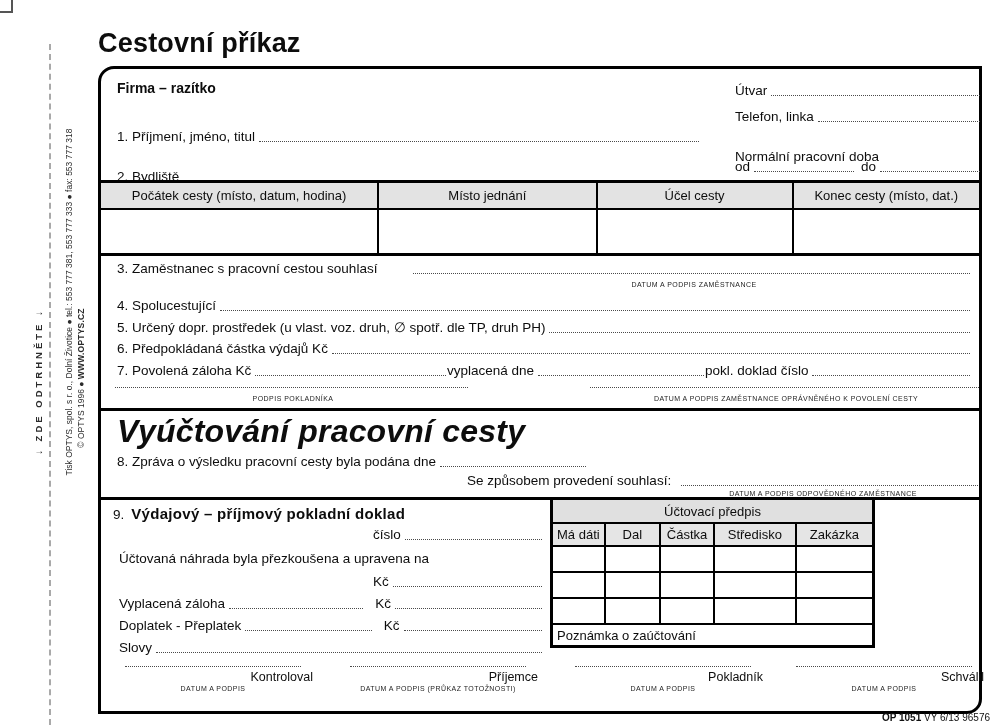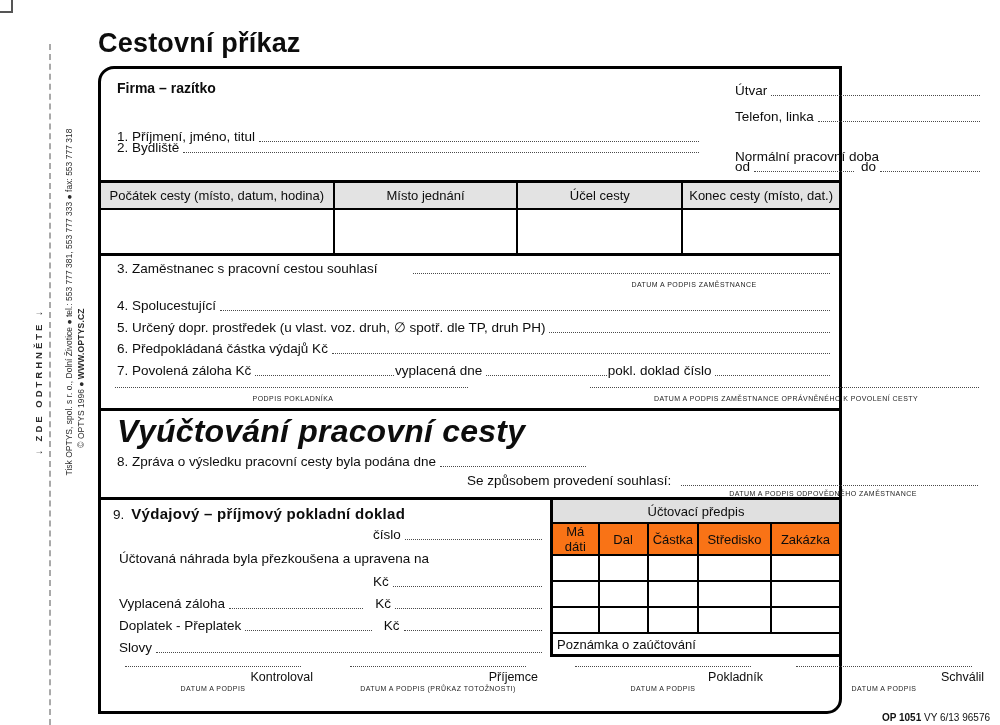--- a/index.html
+++ b/index.html
@@ -21,21 +21,21 @@
   .vtext{white-space:nowrap;transform:rotate(-90deg);transform-origin:center;text-align:center;color:#2b2b2b;}
   .tear{width:300px;left:-112px;top:376px;font-size:9.5px;letter-spacing:3px;font-weight:600;}
   .print1{width:500px;left:-181px;top:297px;font-size:8.5px;}
   .print2{width:150px;left:6px;top:373px;font-size:8.5px;}
   .print2 b{letter-spacing:.2px;}
 
   .page-title{left:98px;top:28px;font-size:27px;font-weight:bold;letter-spacing:.2px;}
 
   
   .form{
-    left:98px;top:66px;width:744px;height:648px;box-sizing:border-box;
+    left:98px;top:66px;width:884px;height:648px;box-sizing:border-box;
     border:3px solid #000;border-radius:16px 0 15px 0;background:#fff;
   }
   .lbl{white-space:nowrap;line-height:1.15;}
   .frow{position:absolute;display:flex;align-items:flex-end;font-size:13.5px;}
   .dots{border-bottom:1.6px dotted #4a4a4a;height:0;margin:0 1px 3px 4px;min-width:14px;}
   .grow{flex:1;}
   .smallcap{font-size:7px;letter-spacing:.45px;color:#1d1d1d;white-space:nowrap;}
 
   .firma{left:16px;top:11px;font-size:14px;font-weight:bold;}
   .rightcol-row{left:634px;width:246px;}
@@ -54,21 +54,21 @@
   .vy-title{font-size:32px;font-weight:bold;letter-spacing:.2px;font-style:italic;}
   .vy-sub{font-size:13.5px;margin-left:7px;}
 
   .v9-head{left:12px;top:436px;display:flex;align-items:baseline;font-size:13.5px;}
   .v9-title{font-size:15px;font-weight:bold;margin-left:7px;letter-spacing:.3px;}
 
   
   .acctable{position:absolute;left:449px;top:428px;right:-3px;border-collapse:collapse;table-layout:fixed;border:3px solid #000;padding-left:39px;}
   .acctable th,.acctable td{border:2px solid #000;font-weight:normal;font-size:13px;padding:0 4px;}
   .acc-caption{background:#e0e0e0;font-weight:bold;font-size:14px;height:22px;text-align:center;}
-  .acc-h{height:21px;text-align:center;background:#f97316;}
+  .acc-h{height:21px;text-align:center;background:#e5e5e5;}
   .acc-empty{height:24px;background:#fff;}
   .acc-note{height:20px;text-align:left;font-size:13.5px;}
 
   .bsig{position:absolute;top:597px;width:200px;text-align:center;}
   .bsig-line{border-bottom:1.6px dotted #4a4a4a;height:0;margin:0 12px;}
   .bsig-label{font-size:12.5px;margin-top:3px;text-align:right;}
   .bsig-sub{margin-top:1px;}
 
   .footer-code{left:820px;top:712px;width:170px;text-align:right;font-size:10px;color:#111;}
 </style>
@@ -102,21 +102,21 @@
     <span class="lbl">od</span>
       <span class="dots grow"></span>
     <span class="lbl" style="margin-left:6px;">do</span>
       <span class="dots grow"></span>
   </div>
 
   <div class="frow" style="left:16px;top:60px;width:583px;">
     <span class="lbl">1.  Příjmení, jméno, titul</span>
       <span class="dots grow"></span>
   </div>
-  <div class="frow" style="left:16px;top:71px;width:583px;">
+  <div class="frow" style="left:16px;top:100px;width:583px;">
     <span class="lbl">2.  Bydliště</span>
       <span class="dots grow"></span>
   </div>
 
   <table class="triptable">
     <tbody>
         <tr>
       <th style="width:31.8%;">Počátek cesty (místo, datum, hodina)</th>
       <th style="width:24.8%;">Místo jednání</th>
       <th style="width:22.2%;">Účel cesty</th>

